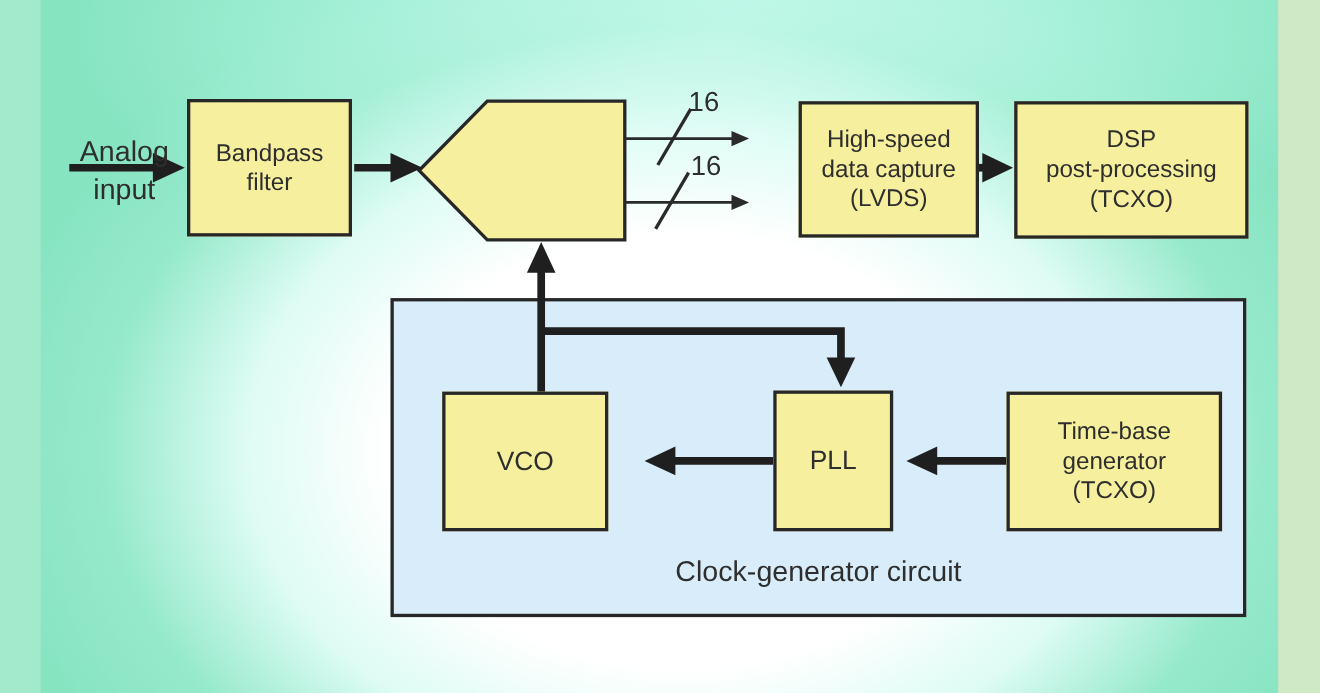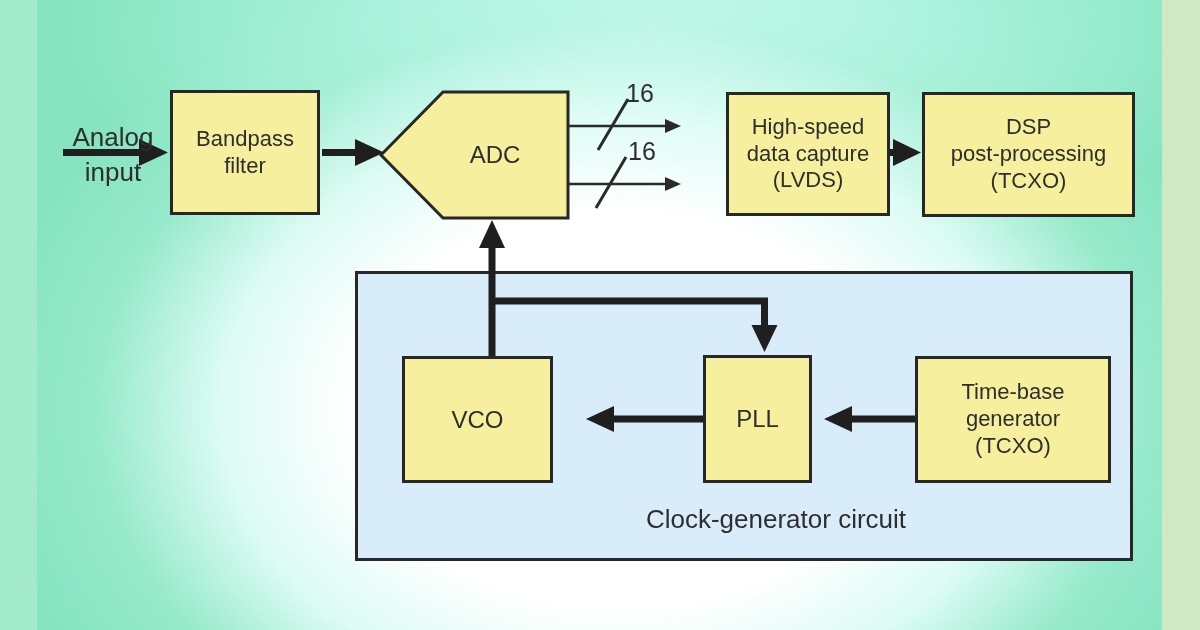--- a/index.html
+++ b/index.html
@@ -96,23 +96,20 @@
   </svg>
 
   <div class="floating-label" style="left:48px;top:72px;width:130px;font-size:26px;line-height:1.35;margin-top:48px;">Analog
 input</div>
 
   <div class="block" style="left:170px;top:90px;width:150px;height:125px;">
     <span>Bandpass
 filter</span>
   </div>
 
-  <div class="adc-label">
-    <span>ADC</span>
-  </div>
 
   <div class="floating-label" style="left:626px;top:79px;font-size:25px;">16</div>
   <div class="floating-label" style="left:628px;top:137px;font-size:25px;">16</div>
 
   <div class="block" style="left:680px;top:92px;width:164px;height:124px;margin-left:46px;">
     <span>High-speed
 data capture
 (LVDS)</span>
   </div>
 
@@ -129,14 +126,14 @@
   <div class="block" style="left:703px;top:355px;width:109px;height:128px;font-size:24px;">
     <span>PLL</span>
   </div>
 
   <div class="block" style="left:915px;top:356px;width:196px;height:127px;">
     <span>Time-base
 generator
 (TCXO)</span>
   </div>
 
-  <div class="floating-label" style="left:355px;top:504px;width:778px;font-size:26px;padding-left:32px;">Clock-generator circuit</div>
+  <div class="floating-label" style="left:355px;top:504px;width:778px;font-size:26px;">Clock-generator circuit</div>
 </div>
 
 </body></html>

